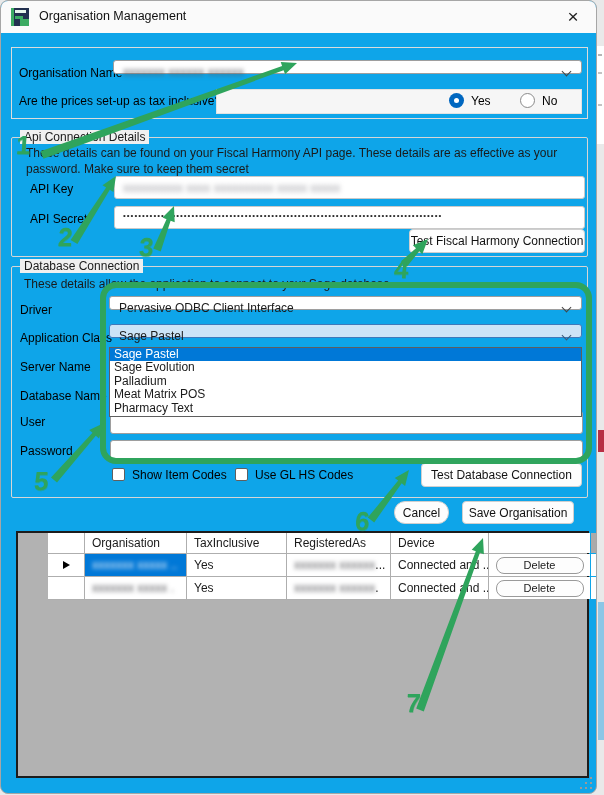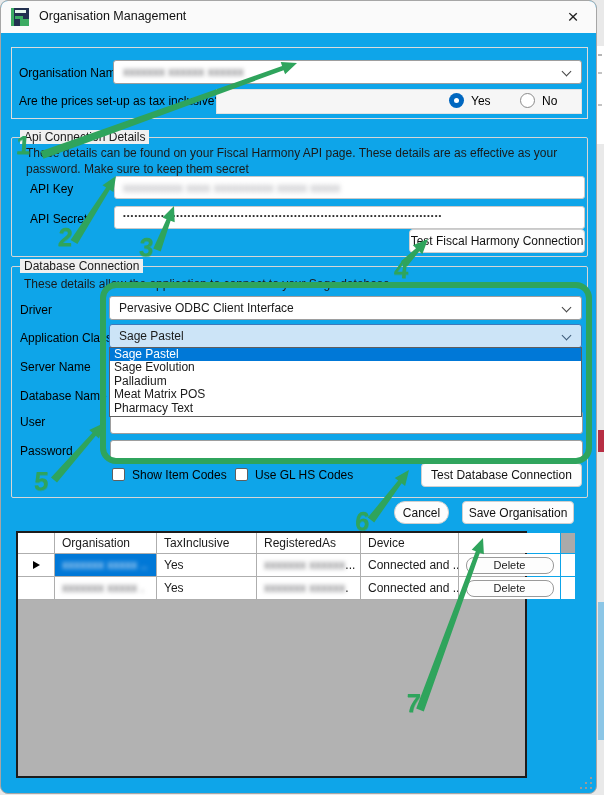--- a/index.html
+++ b/index.html
@@ -24,21 +24,21 @@
   .app-icon { position:absolute; left:10px; top:7px; width:18px; height:18px; }
   .title-text { position:absolute; left:38px; top:8px; font-size:12.5px; color:#111; }
   .close-btn {
     position:absolute; right:6px; top:3px; width:34px; height:26px;
     display:flex; align-items:center; justify-content:center;
     font-size:19px; color:#222; cursor:pointer; border-radius:4px;
   }
   
   .label { position:absolute; color:#000; white-space:nowrap; }
   .field, .combo {
-    position:absolute; background:#fff; border:1px solid #9e9e9e; border-radius:3px; height:24px;
+    position:absolute; background:#fff; border:1px solid #9e9e9e; border-radius:3px; height:14px;
   }
   .combo .val { position:absolute; left:9px; top:4px; white-space:nowrap; }
   .chev {
     position:absolute; right:11px; top:7px; width:7px; height:7px;
     border-right:1.4px solid #444; border-bottom:1.4px solid #444;
     transform:rotate(45deg);
   }
   .btn {
     position:absolute; background:#fdfdfd; border:1px solid #cfcfcf; border-radius:4px;
     display:flex; align-items:center; justify-content:center;
@@ -65,23 +65,23 @@
   }
   .dditem { height:13.4px; line-height:13.2px; padding-left:4px; font-size:12px; white-space:nowrap; cursor:pointer; }
   .dditem.sel { background:#0078d7; color:#fff; }
   
   .green-box {
     position:absolute; left:100px; top:282px; width:492px; height:182px;
     border:6px solid #2fa45c; border-radius:16px; z-index:40; pointer-events:none;
   }
   
   .grid {
-    position:absolute; left:15px; top:530px; width:511px; height:247px;
+    position:absolute; left:15px; top:530px; width:573px; height:247px;
     background:#b2b2b2; border:2px solid #1c1c1c;
-    display:flex; flex-direction:column; z-index:5;
+    display:flex; flex-direction:column; z-index:5;padding-left:30px;
   }
   .grow { display:grid; grid-template-columns:36px 101px 99px 103px 97px 101px 1fr; gap:1px; background:#aeaeae; padding-bottom:1px; }
   .grow .cell { background:#fff; display:flex; align-items:center; padding:0 7px; overflow:hidden; white-space:nowrap; }
   .grow.ghead { height:21px; font-size:12px; }
   .grow.gdata { height:23px; font-size:12px; }
   .cell.filler { background:#aaaaaa; }
   .cell.rowhead { padding:0 4px; justify-content:center; }
   .cell.selcell { background:#0078d7; }
   .cell.selcell .blur { color:#e8f0fb; }
   .tri { width:0; height:0; border-left:7px solid #000; border-top:4.5px solid transparent; border-bottom:4.5px solid transparent; }

